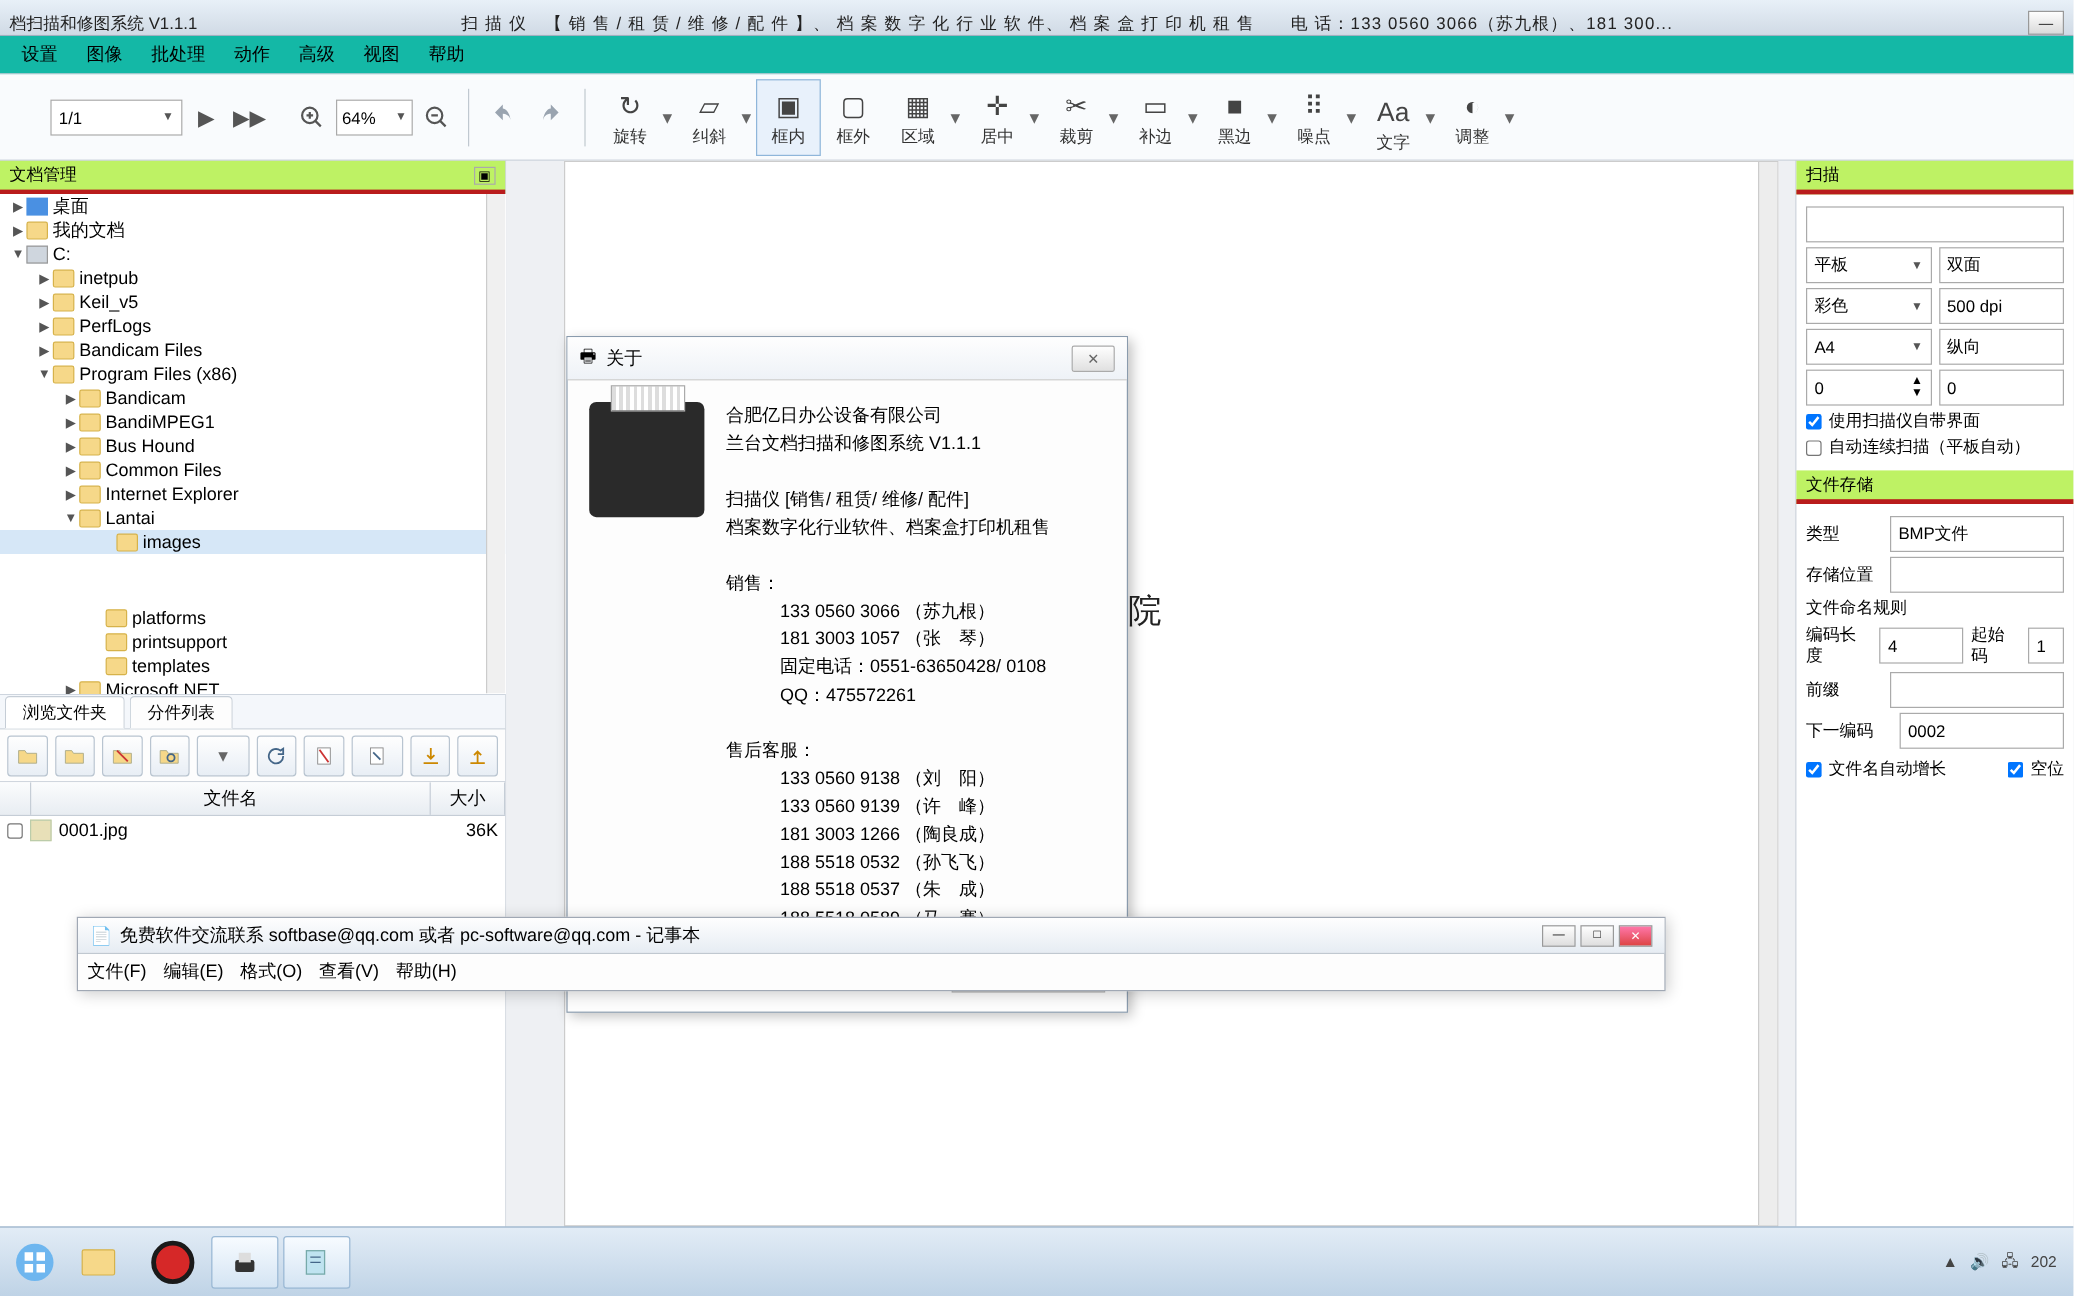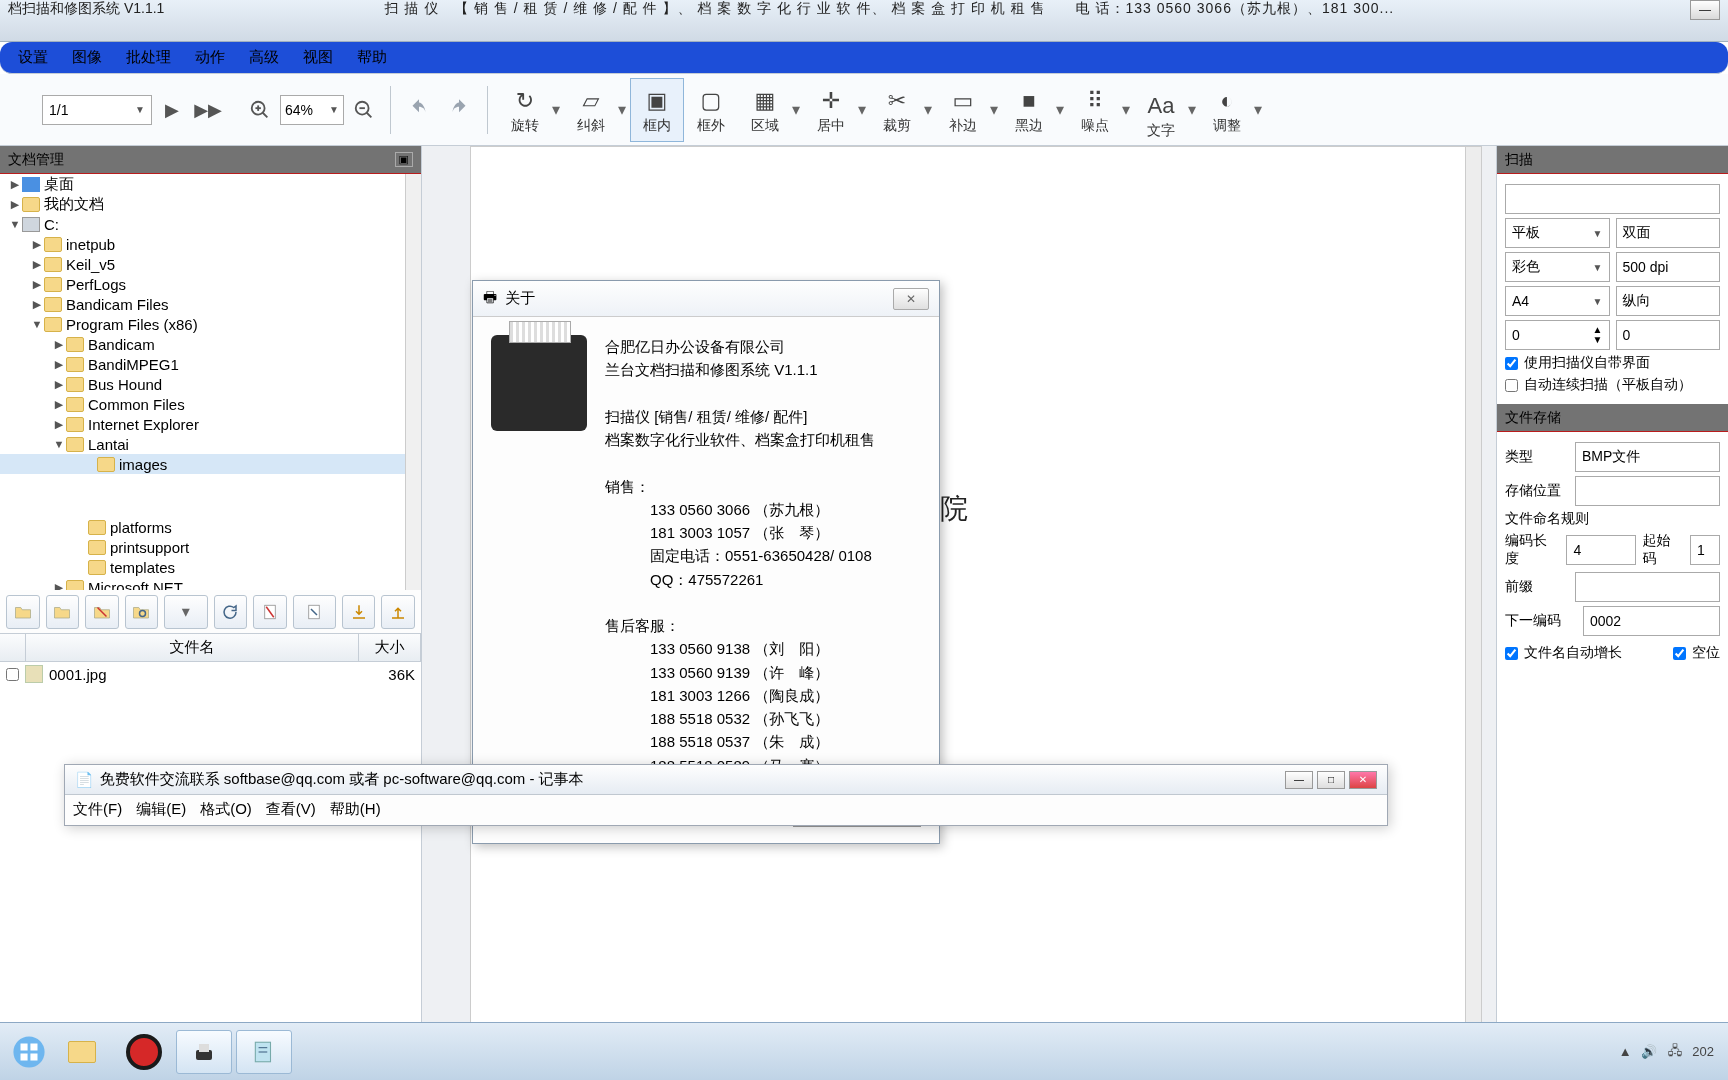--- a/index.html
+++ b/index.html
@@ -1,39 +1,39 @@
 <!DOCTYPE html>
 <html><head>
 <meta charset="utf-8">
 <style>
 * { box-sizing: border-box; margin: 0; padding: 0; font-family: "Microsoft YaHei", Arial, sans-serif; }
 body { width: 1728px; height: 1080px; overflow: hidden; background: #fff; position: relative; }
 
-.titlebar { height: 42px; background: linear-gradient(#e8f0f8, #d0dae5); display: flex; align-items: flex-start; padding: 0 8px; font-size: 14px; color: #222; border-bottom: 1px solid #a0b0c0; }
+.titlebar { height: 30px; background: linear-gradient(#e8f0f8, #d0dae5); display: flex; align-items: flex-end; padding: 0 8px; font-size: 14px; color: #222; border-bottom: 1px solid #a0b0c0; }
 .titlebar .spacer { flex: 1; }
 .titlebar .min-btn { width: 30px; height: 20px; background: linear-gradient(#fefefe,#dadada); border: 1px solid #999; display: flex; align-items: center; justify-content: center; font-size: 12px; }
 
-.menubar { height: 32px; background: #1d4ed8; display: flex; align-items: center; padding: 0 6px; border-bottom: 1px solid #c5cdd6; font-size: 15px; border-radius: 12px; }
+.menubar { height: 32px; background: #14b8a6; display: flex; align-items: center; padding: 0 6px; border-bottom: 1px solid #c5cdd6; font-size: 15px; }
 .menubar span { padding: 4px 12px; cursor: default; }
 
 .toolbar { height: 72px; background: #f9fbfd; border-bottom: 1px solid #c5cdd6; display: flex; align-items: center; padding: 0 6px; gap: 4px; }
 .tool-small { width: 32px; height: 32px; display:flex; align-items:center; justify-content:center; color:#555; font-size:18px; }
 .page-input { width: 110px; height: 30px; border: 1px solid #aaa; background:#fff; padding:0 6px; display:flex; align-items:center; justify-content:space-between; font-size:14px; }
 .zoom-input { width: 64px; height: 30px; border: 1px solid #aaa; background:#fff; padding:0 4px; display:flex; align-items:center; justify-content:space-between; font-size:14px; }
 .sep { width:1px; height:48px; background:#c0c8d0; margin:0 6px; }
 .bigtool { display:flex; flex-direction:column; align-items:center; justify-content:center; width:54px; height:64px; font-size:14px; color:#333; position:relative; }
 .bigtool.active { background:#e8f1fb; border:1px solid #8fb6da; }
 .bigtool .icon { width:32px; height:32px; display:flex; align-items:center; justify-content:center; color:#444; }
 .bigtool-wrap { display:flex; align-items:center; }
 .dd-caret { width:12px; height:12px; color:#666; display:flex; align-items:center; }
 
 .main { display:flex; height: calc(100% - 30px - 32px - 72px - 58px); }
 
 .left-panel { width: 422px; border-right:1px solid #c5cdd6; display:flex; flex-direction:column; }
-.panel-header { height:28px; background:#737373; border-bottom:1px solid #b91c1c; display:flex; align-items:center; padding:0 8px; font-size:14px; justify-content:space-between;text-align:right; }
+.panel-header { height:28px; background:#bef264; border-bottom:4px solid #b91c1c; display:flex; align-items:center; padding:0 8px; font-size:14px; justify-content:space-between;text-align:right; }
 .tree { flex: 0 0 416px; overflow-y:auto; font-size:15px; background:#fff; position:relative; }
 .tree-row { display:flex; align-items:center; height:20px; padding-left:8px; white-space:nowrap; }
 .tree-row.sel { background:#d6e7f7; }
 .expander { width:14px; color:#555; font-size:11px; text-align:center; }
 .folder-icon { width:18px; height:15px; background:#f6d889; border-radius:2px; margin-right:4px; display:inline-block; border:1px solid #d6b24a; }
 .drive-icon { width:18px; height:15px; background:#cfd6de; border:1px solid #999; margin-right:4px; }
 .desk-icon { width:18px; height:15px; background:#4a90e2; margin-right:4px; }
 .tree-scroll { position:absolute; right:0; top:0; width:16px; height:100%; background:#f0f0f0; border-left:1px solid #ccc; }
 
 .tabs { height:30px; display:flex; align-items:flex-end; background:#f4f7fb; border-top:1px solid #c5cdd6; border-bottom:1px solid #c5cdd6; }
@@ -343,20 +343,24 @@
           <span class="folder-icon"></span>
           <span>Microsoft.NET</span>
         </div>
         <div class="tree-row" style="padding-left: 52px;">
           <span class="expander">▶</span>
           <span class="folder-icon"></span>
           <span>Microsoft Security Client</span>
         </div>
         <div class="tree-scroll"></div>
     </div>
+    <div class="tabs" id="lefttabs">
+        <div class="tab active">浏览文件夹</div>
+        <div class="tab">分件列表</div>
+      </div>
     <div class="file-toolbar">
       <div class="ftb">
           <svg width="20" height="18" viewBox="0 0 24 24" fill="#f6d889" stroke="#aa8" stroke-width="1">
             <path d="M2 6h7l2 3h11v11H2z"></path>
           </svg>
         </div>
       <div class="ftb">
           <svg width="20" height="18" viewBox="0 0 24 24" fill="#f6d889" stroke="#aa8">
             <path d="M2 6h7l2 3h11v11H2z"></path>
           </svg>

